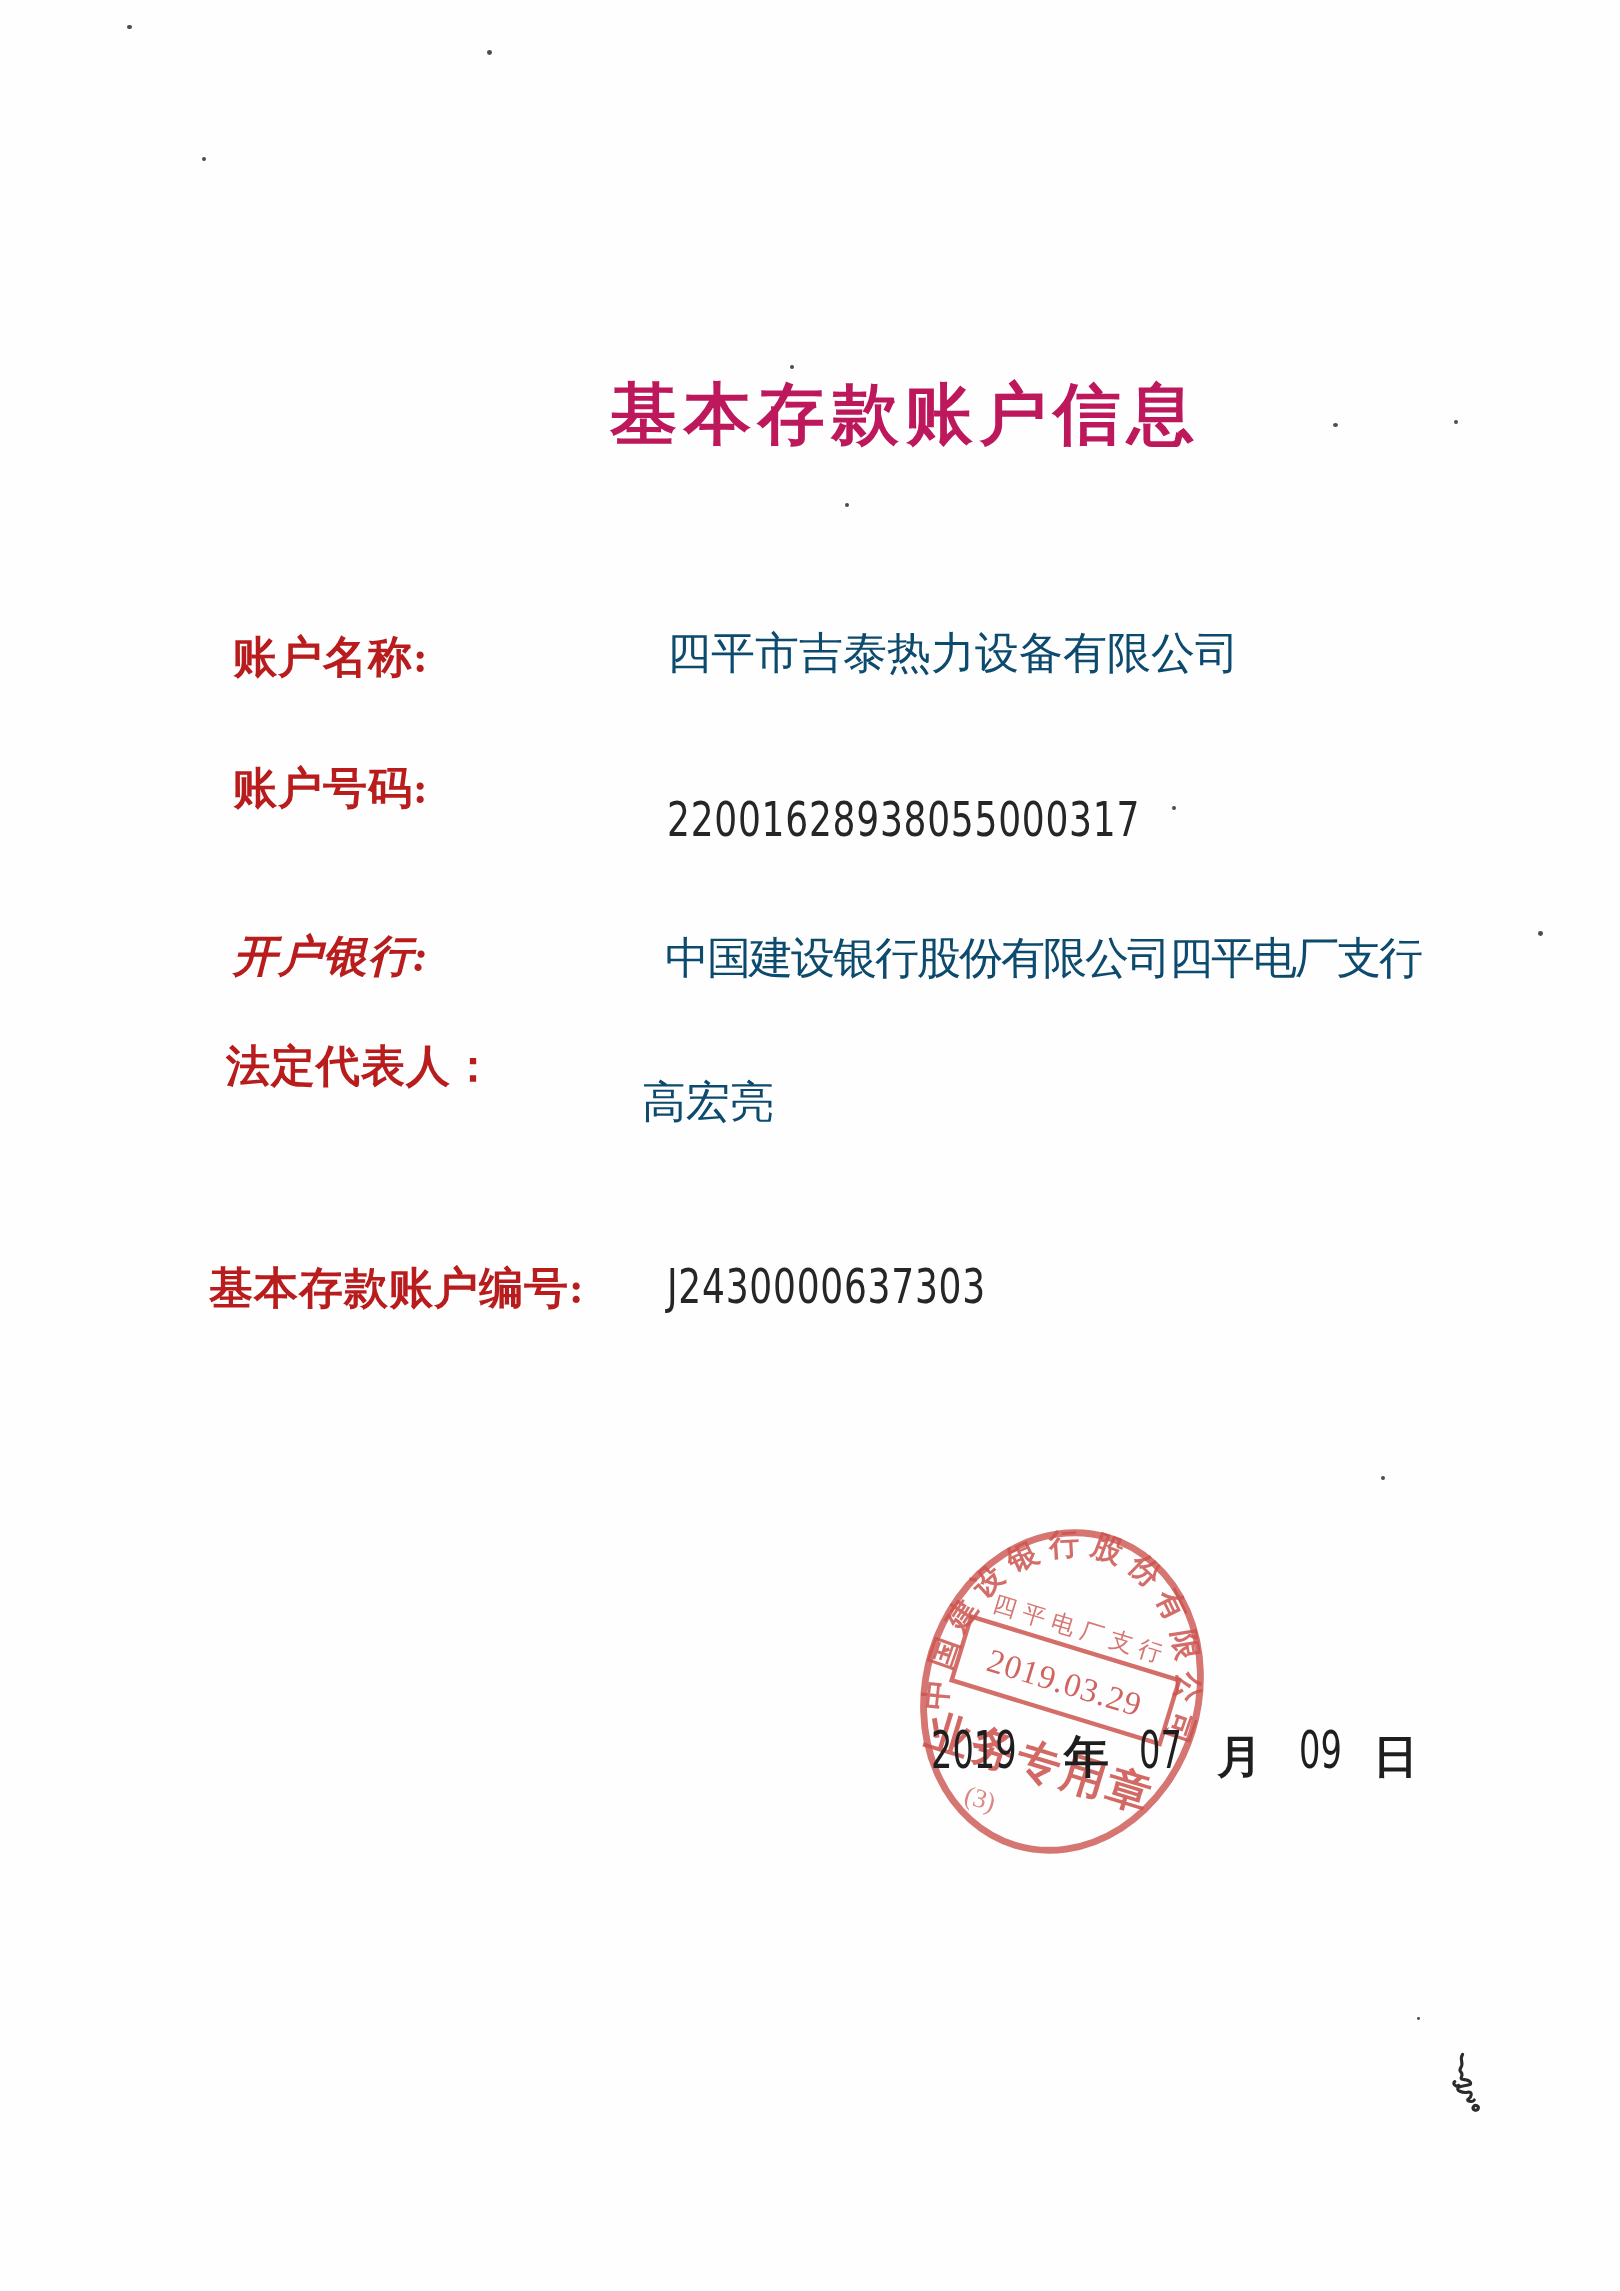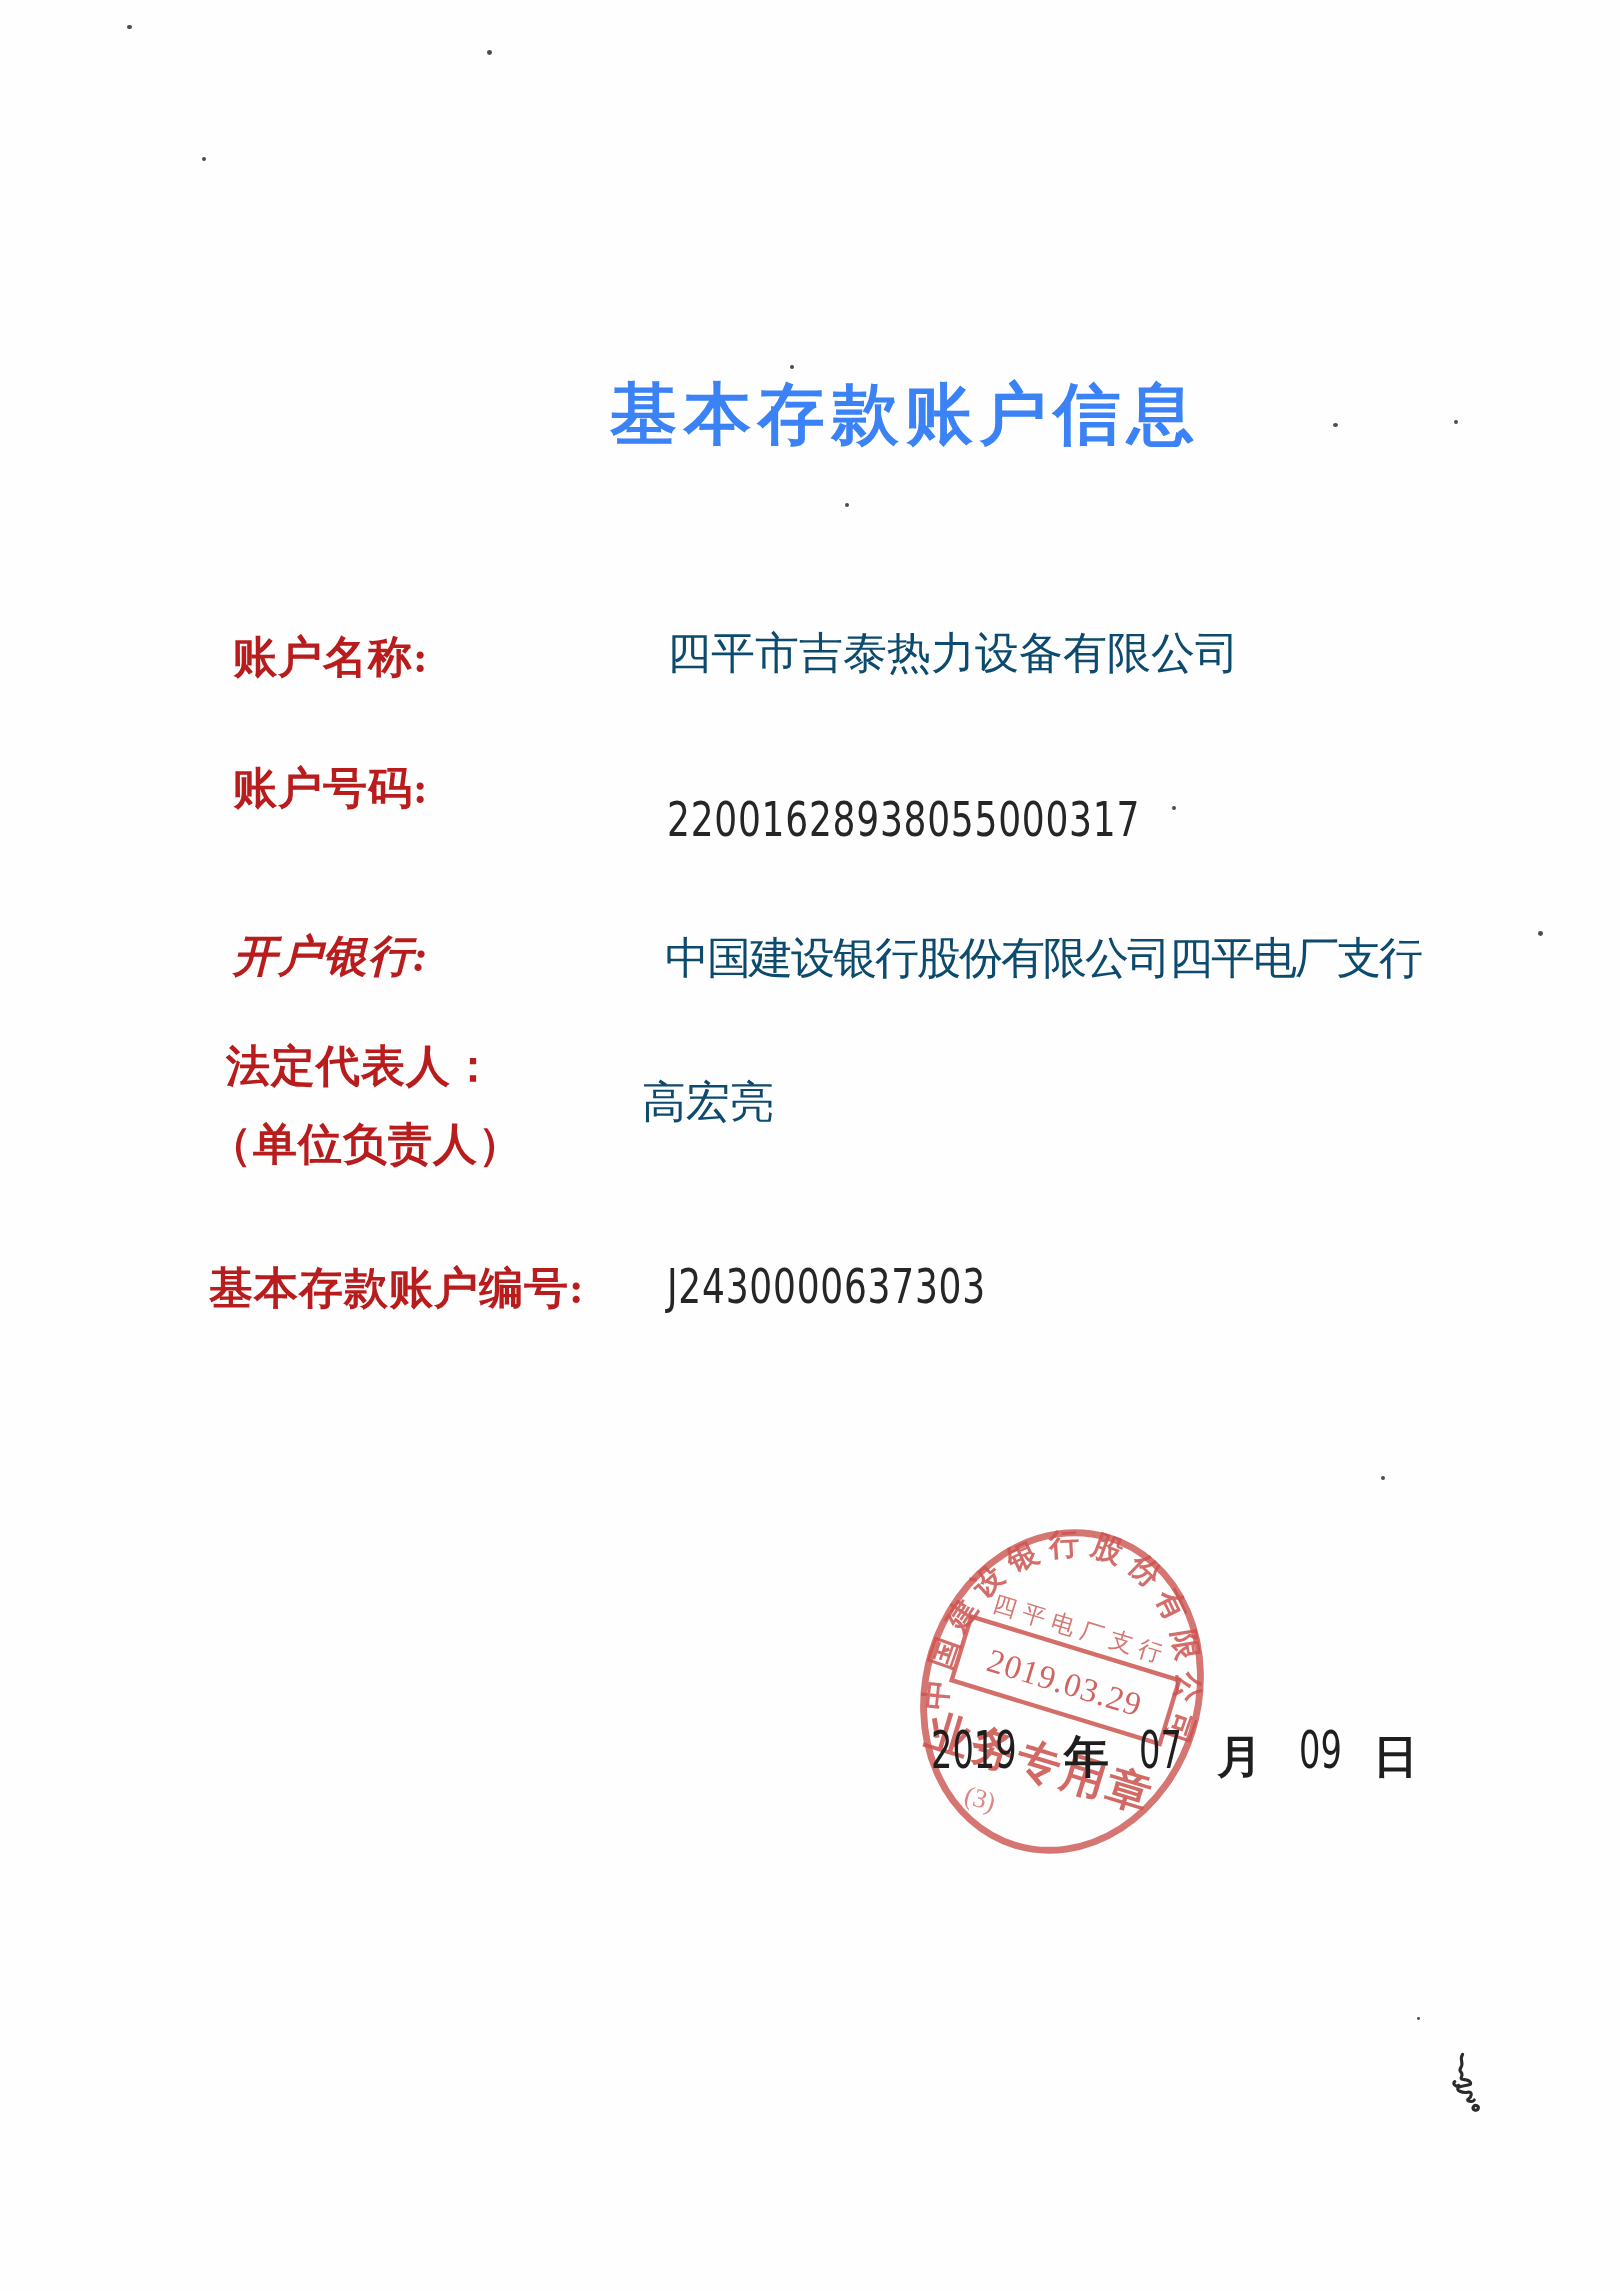--- a/index.html
+++ b/index.html
@@ -8,21 +8,21 @@
     width:1620px; height:2292px;
     margin:0 auto;
     background:#fefefe;
     overflow:hidden;
     font-family:"Liberation Serif", serif;
     color:#1f1f1f;
   }
   .abs { position:absolute; white-space:nowrap; }
   .title {
     font-size:67px; font-weight:700; letter-spacing:6.9px;
-    color:#3b82f6;
+    color:#be185d;
   }
   .label {
     font-size:44px; font-weight:700; letter-spacing:1px; color:#b91c1c;
   }
   .value {
     font-size:44px; font-weight:400; letter-spacing:0px; color:#0c4a6e;
   }
   .value-wide { letter-spacing:-2px; }
   .num {
     font-family:"DejaVu Sans", sans-serif;
@@ -56,21 +56,20 @@
   <div class="abs label" style="left:233px; top:628px;">账户名称:</div>
   <div class="abs value" style="left:667px; top:624px;">四平市吉泰热力设备有限公司</div>
 
   <div class="abs label" style="left:233px; top:759px;">账户号码:</div>
   <div class="abs num" style="left:667px; top:791px;">22001628938055000317</div>
 
   <div class="abs label" style="left:233px; top:927px;font-style:italic;">开户银行:</div>
   <div class="abs label" style="left:226px; top:1037px;">法定代表人：</div>
 
   <div class="abs value value-wide" style="left:665px; top:929px;">中国建设银行股份有限公司四平电厂支行</div>
-  <div class="abs label" style="left:208px; top:1115px;">（单位负责人）</div>
   <div class="abs value" style="left:642px; top:1073px;">高宏亮</div>
 
   <div class="abs label" style="left:209px; top:1259px;">基本存款账户编号:</div>
   <div class="abs num" style="left:667px; top:1258px;">J2430000637303</div>
 
   <div class="stamp">
     <svg width="290" height="341" viewBox="0 0 296 348">
       <defs>
         <path id="arcOuter" d="M 40.5 227 A 116 142 0 1 1 255.5 227" fill="none"></path>
       </defs>

